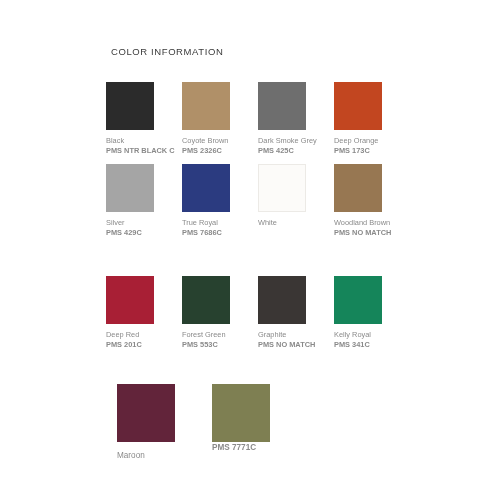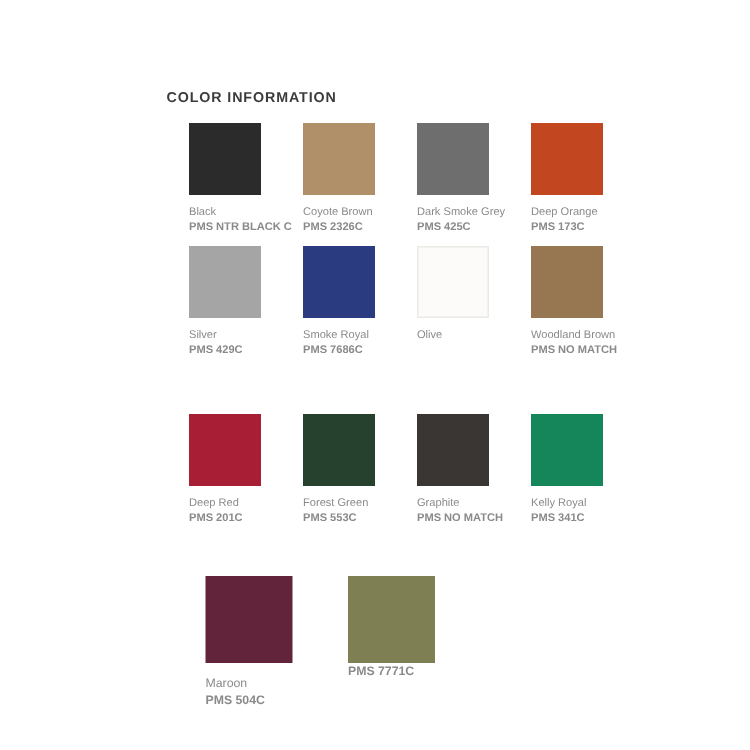--- a/index.html
+++ b/index.html
@@ -16,30 +16,30 @@
   }
   #page {
     position: relative;
     width: 500px;
     height: 500px;
     box-sizing: border-box;
   }
   .panel-title {
     position: absolute;
     left: 111px;
-    top: 60px;
+    top: 46px;
     font-size: 9.5px;
-    font-weight: bold;
+    font-weight: normal;
     letter-spacing: 0.6px;
     color: #3b3b3b;
     white-space: nowrap;
   }
   .swatch-grid {
     position: absolute;
-    left: 126px;
+    left: 106px;
     top: 82px;
     width: 310px;
   }
   .swatch-row {
     display: flex;
     width: 100%;
   }
   .swatch-row.row-small .swatch-cell {
     width: 76px;
     margin-right: 0;
@@ -127,26 +127,26 @@
     </div>
 
     <div class="swatch-row row-small row-2">
       <div class="swatch-cell">
         <span class="swatch-chip" style="background-color: rgb(165, 165, 165);"></span>
         <div class="swatch-name">Silver</div>
         <div class="swatch-code">PMS 429C</div>
       </div>
       <div class="swatch-cell">
         <span class="swatch-chip" style="background-color: rgb(43, 59, 128);"></span>
-        <div class="swatch-name">Smoke Royal</div>
+        <div class="swatch-name">True Royal</div>
         <div class="swatch-code">PMS 7686C</div>
       </div>
       <div class="swatch-cell">
         <span class="swatch-chip bordered" style="background-color: rgb(252, 251, 249);"></span>
-        <div class="swatch-name">Olive</div>
+        <div class="swatch-name">White</div>
         <div class="swatch-code"></div>
       </div>
       <div class="swatch-cell">
         <span class="swatch-chip" style="background-color: rgb(151, 119, 82);"></span>
         <div class="swatch-name">Woodland Brown</div>
         <div class="swatch-code">PMS NO MATCH</div>
       </div>
     </div>
 
     <div class="swatch-row row-small row-3">
@@ -169,21 +169,20 @@
         <span class="swatch-chip" style="background-color: rgb(21, 133, 90);"></span>
         <div class="swatch-name">Kelly Royal</div>
         <div class="swatch-code">PMS 341C</div>
       </div>
     </div>
 
     <div class="swatch-row row-large row-4">
       <div class="swatch-cell">
         <span class="swatch-chip" style="background-color: rgb(98, 36, 58);"></span>
         <div class="swatch-name">Maroon</div>
-        <div class="swatch-code">PMS 504C</div>
       </div>
       <div class="swatch-cell">
         <span class="swatch-chip" style="background-color: rgb(126, 127, 82);"></span>
         <div class="swatch-code">PMS 7771C</div>
       </div>
     </div>
 
   </div>
 </div>
 

